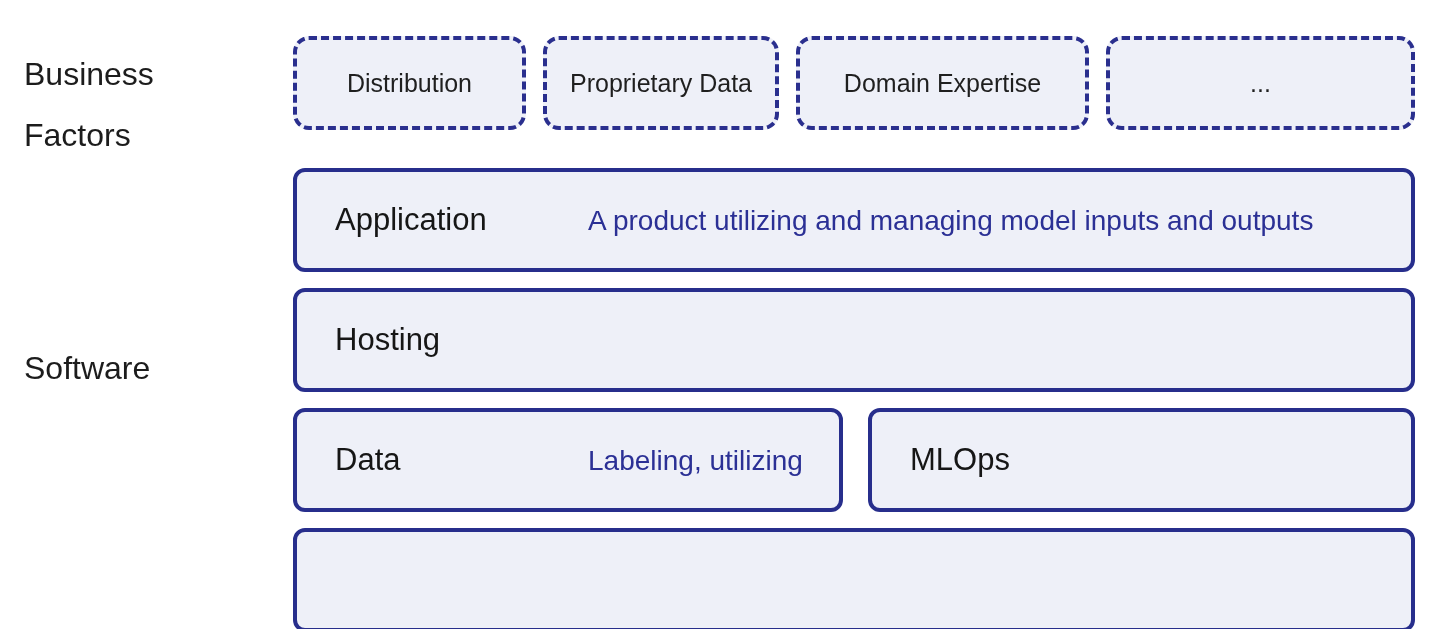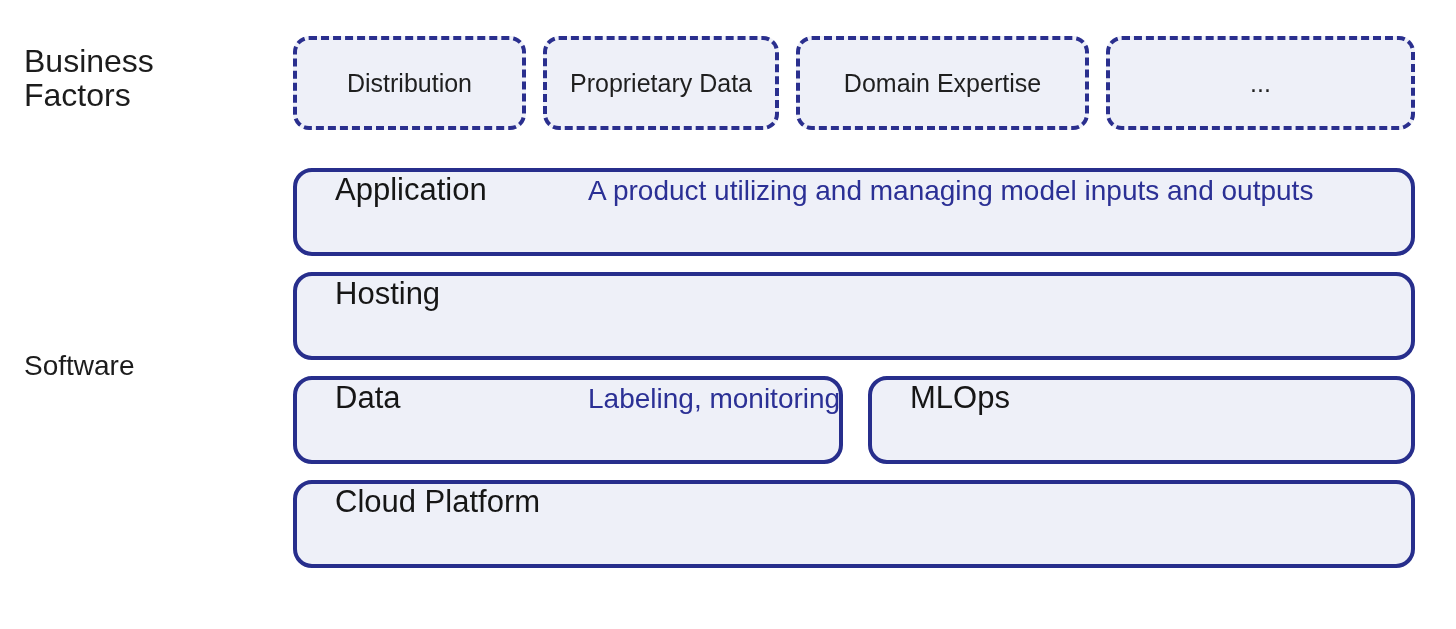--- a/index.html
+++ b/index.html
@@ -16,29 +16,29 @@
     overflow: hidden;
   }
 
   
   .label-business {
     position: absolute;
     left: 24px;
     top: 44px;
     width: 210px;
     font-size: 32px;
-    line-height: 34px;
+    line-height: 61px;
     color: #1c1c1c;
     font-weight: 400;
   }
   .label-software {
     position: absolute;
     left: 24px;
     top: 350px;
-    font-size: 28px;
+    font-size: 32px;
     color: #1c1c1c;
     font-weight: 400;
   }
 
   
   .stack {
     position: absolute;
     left: 293px;
     top: 36px;
     width: 1122px;
@@ -63,26 +63,26 @@
     font-size: 25px;
     color: #1f1f1f;
   }
   .db-1 { width: 233px; }
   .db-2 { width: 236px; }
   .db-3 { width: 293px; }
   .db-4 { flex: 1; }
 
   .solid-box {
     box-sizing: border-box;
-    height: 88px;
+    height: 104px;
     border: 4px solid #272e8c;
-    border-radius: 19px;
+    border-radius: 12px;
     background: #eef0f8;
     display: flex;
-    align-items: flex-start;
+    align-items: center;
     padding-left: 38px;
     padding-right: 20px;
     margin-bottom: 16px;
   }
   .solid-box:last-child { margin-bottom: 0; }
   .box-inner {
     display: flex;
     align-items: baseline;
     width: 100%;
   }
@@ -144,30 +144,29 @@
     <div class="solid-box">
       <div class="box-inner">
         <span class="box-title">Hosting</span>
       </div>
     </div>
 
     <div class="split-row">
       <div class="solid-box data-box">
         <div class="box-inner">
           <span class="box-title">Data</span>
-          <span class="box-desc">Labeling, monitoring</span>
+          <span class="box-desc">Labeling, utilizing</span>
         </div>
       </div>
       <div class="solid-box mlops-box">
         <div class="box-inner">
           <span class="box-title-auto">MLOps</span>
         </div>
       </div>
     </div>
 
     <div class="solid-box">
       <div class="box-inner">
-        <span class="box-title">Cloud Platform</span>
       </div>
     </div>
 
   </div>
 </div>
 
 </body></html>

